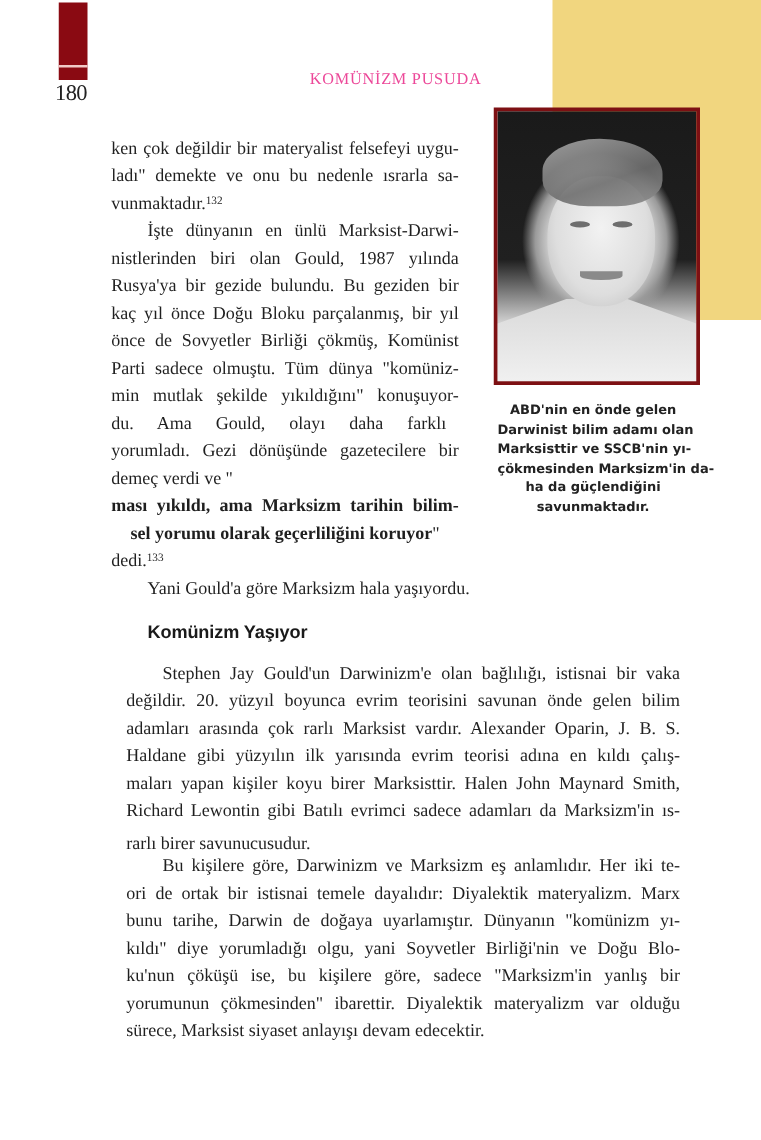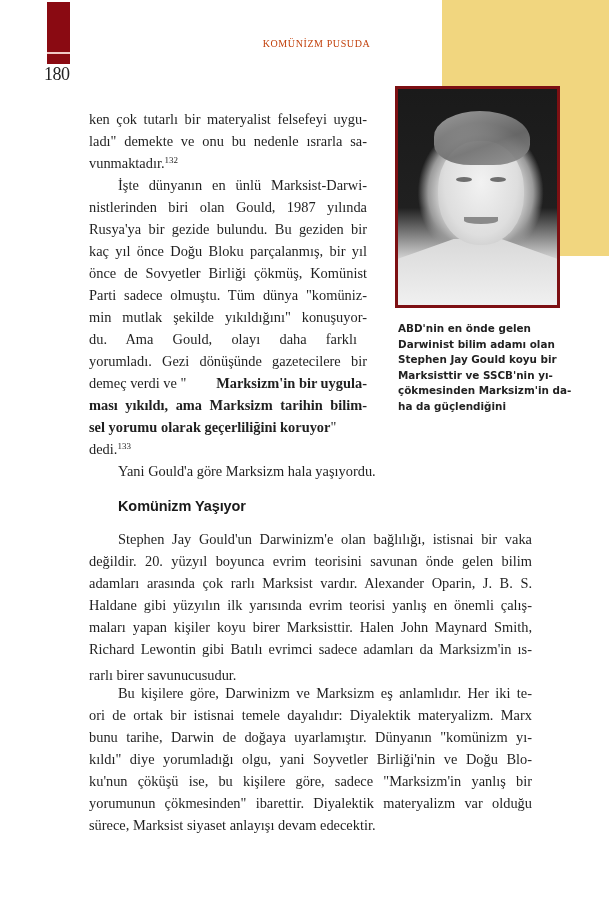--- a/index.html
+++ b/index.html
@@ -5,41 +5,41 @@
   html, body { margin:0; padding:0; }
   body {
     width:609px; height:912px; position:relative; overflow:hidden;
     background:#ffffff; color:#1e1e1e;
     font-family:"Liberation Serif","DejaVu Serif",serif;
   }
   .abs { position:absolute; }
   .red-bar { left:47px; top:2px; width:23px; height:62px; background:#8a0a12; }
   .red-stripe { left:47px; top:52px; width:23px; height:2px; background:#f1c9c6; }
   .page-num { left:44px; top:64px; font-size:18px; color:#222; letter-spacing:-0.5px; }
-  .running-head { left:200px; top:38px; width:233px; text-align:center; font-size:10px; letter-spacing:0.6px; color:#c2410c; }
+  .running-head { left:200px; top:55px; width:233px; text-align:center; font-size:13px; letter-spacing:0.6px; color:#ec4899; }
   .yellow-block { left:442px; top:0; width:167px; height:256px; background:#f1d67f; }
   .photo-frame { left:395px; top:86px; width:159px; height:216px; border:3px solid #7d1013;
     background:radial-gradient(ellipse 55% 45% at 52% 48%, #e9e9e9 0%, #d7d7d7 45%, #9a9a9a 60%, rgba(30,30,30,0) 72%),
                linear-gradient(180deg, #1a1a1a 0%, #202020 55%, #cfcfcf 78%, #e4e4e4 100%);
   }
   .photo-hair { position:absolute; left:36px; top:22px; width:96px; height:54px; border-radius:50% 55% 40% 40%;
     background:linear-gradient(160deg,#a9a9a9,#6e6e6e 60%,#8c8c8c); opacity:.9; }
   .photo-face { position:absolute; left:40px; top:52px; width:86px; height:104px; border-radius:46% 46% 48% 48%;
     background:radial-gradient(ellipse at 50% 40%, #f2f2f2 0%, #dedede 60%, #b8b8b8 100%); }
   .photo-eye-l { position:absolute; left:58px; top:88px; width:16px; height:5px; border-radius:50%; background:#6e6e6e; }
   .photo-eye-r { position:absolute; left:92px; top:88px; width:16px; height:5px; border-radius:50%; background:#6e6e6e; }
   .photo-mouth { position:absolute; left:66px; top:128px; width:34px; height:7px; border-radius:0 0 50% 50%; background:#8a8a8a; }
   .photo-shirt { position:absolute; left:0; top:150px; width:159px; height:66px;
     background:linear-gradient(180deg,#d9d9d9,#f0f0f0); clip-path:polygon(0 30%,35% 0,65% 0,100% 30%,100% 100%,0 100%); }
-  .caption { left:398px; top:321px; width:153px; text-align:left;
+  .caption { left:398px; top:321px; width:153px; text-align:center;
     font-family:"DejaVu Sans","Liberation Sans",sans-serif; font-weight:bold; font-size:10.4px; line-height:15.6px; color:#222; }
   .caption div { white-space:nowrap; }
-  .body-line { position:absolute; left:89px; font-size:14.4px; white-space:nowrap; line-height:18px; color:#1f1f1f; }
+  .body-line { position:absolute; left:89px; font-size:14.4px; white-space:nowrap; line-height:18px; color:#1f1f1f;text-align:center; }
   .narrow { width:278px; text-align:justify; text-align-last:justify; }
-  .wide { width:443px; text-align:justify; text-align-last:justify; }
+  .wide { width:443px; text-align:justify; text-align-last:justify;margin-left:12px; }
   .wide.last { text-align-last:left; }
   .indent { padding-left:29px; box-sizing:border-box; }
   sup { font-size:9px; vertical-align:top; position:relative; top:-3px; }
   b { font-weight:bold; }
   .section-heading { left:118px; top:498px; font-family:"Liberation Sans","DejaVu Sans",sans-serif;
     font-weight:bold; font-size:14.5px; color:#1a1a1a; letter-spacing:-0.1px; }
 </style>
 </head>
 <body>
 
@@ -54,53 +54,52 @@
   <div class="photo-face"></div>
   <div class="photo-hair"></div>
   <div class="photo-eye-l"></div>
   <div class="photo-eye-r"></div>
   <div class="photo-mouth"></div>
 </div>
 
 <div class="abs caption">
   <div>ABD'nin en önde gelen</div>
   <div>Darwinist bilim adamı olan</div>
-  <div>Stephen Jay Gould koyu bir</div>
   <div>Marksisttir ve SSCB'nin yı-</div>
   <div>çökmesinden Marksizm'in da-</div>
   <div>ha da güçlendiğini</div>
+  <div>savunmaktadır.</div>
 </div>
 
-<div class="body-line narrow" style="top:110px">ken çok tutarlı bir materyalist felsefeyi uygu-</div>
+<div class="body-line narrow" style="top:110px">ken çok değildir bir materyalist felsefeyi uygu-</div>
 <div class="body-line narrow" style="top:132px">ladı" demekte ve onu bu nedenle ısrarla sa-</div>
 <div class="body-line" style="top:154px"><span>vunmaktadır.</span><sup>132</sup></div>
 <div class="body-line narrow indent" style="top:176px">İşte dünyanın en ünlü Marksist-Darwi-</div>
 <div class="body-line narrow" style="top:198px">nistlerinden biri olan Gould, 1987 yılında</div>
 <div class="body-line narrow" style="top:220px">Rusya'ya bir gezide bulundu. Bu geziden bir</div>
 <div class="body-line narrow" style="top:242px">kaç yıl önce Doğu Bloku parçalanmış, bir yıl</div>
 <div class="body-line narrow" style="top:264px">önce de Sovyetler Birliği çökmüş, Komünist</div>
 <div class="body-line narrow" style="top:286px">Parti sadece olmuştu. Tüm dünya "komüniz-</div>
 <div class="body-line narrow" style="top:308px">min mutlak şekilde yıkıldığını" konuşuyor-</div>
 <div class="body-line narrow" style="top:330px;width:268px">du. Ama Gould, olayı daha farklı</div>
 <div class="body-line narrow" style="top:352px">yorumladı. Gezi dönüşünde gazetecilere bir</div>
 <div class="body-line" style="top:374px;width:278px;display:flex;justify-content:space-between">
     <span>demeç verdi ve "</span>
-    <b>Marksizm'in bir uygula-</b>
   </div>
 <div class="body-line narrow" style="top:396px;font-weight:bold">ması yıkıldı, ama Marksizm tarihin bilim-</div>
 <div class="body-line" style="top:418px;width:278px"><b>sel yorumu olarak geçerliliğini koruyor</b><span>"</span></div>
 <div class="body-line" style="top:440px"><span>dedi.</span><sup>133</sup></div>
 <div class="body-line indent" style="top:462px">Yani Gould'a göre Marksizm hala yaşıyordu.</div>
 
 <div class="abs section-heading">Komünizm Yaşıyor</div>
 
 <div class="body-line wide indent" style="top:530px">Stephen Jay Gould'un Darwinizm'e olan bağlılığı, istisnai bir vaka</div>
 <div class="body-line wide" style="top:552px">değildir. 20. yüzyıl boyunca evrim teorisini savunan önde gelen bilim</div>
 <div class="body-line wide" style="top:574px">adamları arasında çok rarlı Marksist vardır. Alexander Oparin, J. B. S.</div>
-<div class="body-line wide" style="top:596px">Haldane gibi yüzyılın ilk yarısında evrim teorisi yanlış en önemli çalış-</div>
+<div class="body-line wide" style="top:596px">Haldane gibi yüzyılın ilk yarısında evrim teorisi adına en kıldı çalış-</div>
 <div class="body-line wide" style="top:618px">maları yapan kişiler koyu birer Marksisttir. Halen John Maynard Smith,</div>
 <div class="body-line wide" style="top:640px">Richard Lewontin gibi Batılı evrimci sadece adamları da Marksizm'in ıs-</div>
 <div class="body-line wide last" style="top:666px">rarlı birer savunucusudur.</div>
 <div class="body-line wide indent" style="top:684px">Bu kişilere göre, Darwinizm ve Marksizm eş anlamlıdır. Her iki te-</div>
 <div class="body-line wide" style="top:706px">ori de ortak bir istisnai temele dayalıdır: Diyalektik materyalizm. Marx</div>
 <div class="body-line wide" style="top:728px">bunu tarihe, Darwin de doğaya uyarlamıştır. Dünyanın "komünizm yı-</div>
 <div class="body-line wide" style="top:750px">kıldı" diye yorumladığı olgu, yani Soyvetler Birliği'nin ve Doğu Blo-</div>
 <div class="body-line wide" style="top:772px">ku'nun çöküşü ise, bu kişilere göre, sadece "Marksizm'in yanlış bir</div>
 <div class="body-line wide" style="top:794px">yorumunun çökmesinden" ibarettir. Diyalektik materyalizm var olduğu</div>
 <div class="body-line wide last" style="top:816px">sürece, Marksist siyaset anlayışı devam edecektir.</div>

